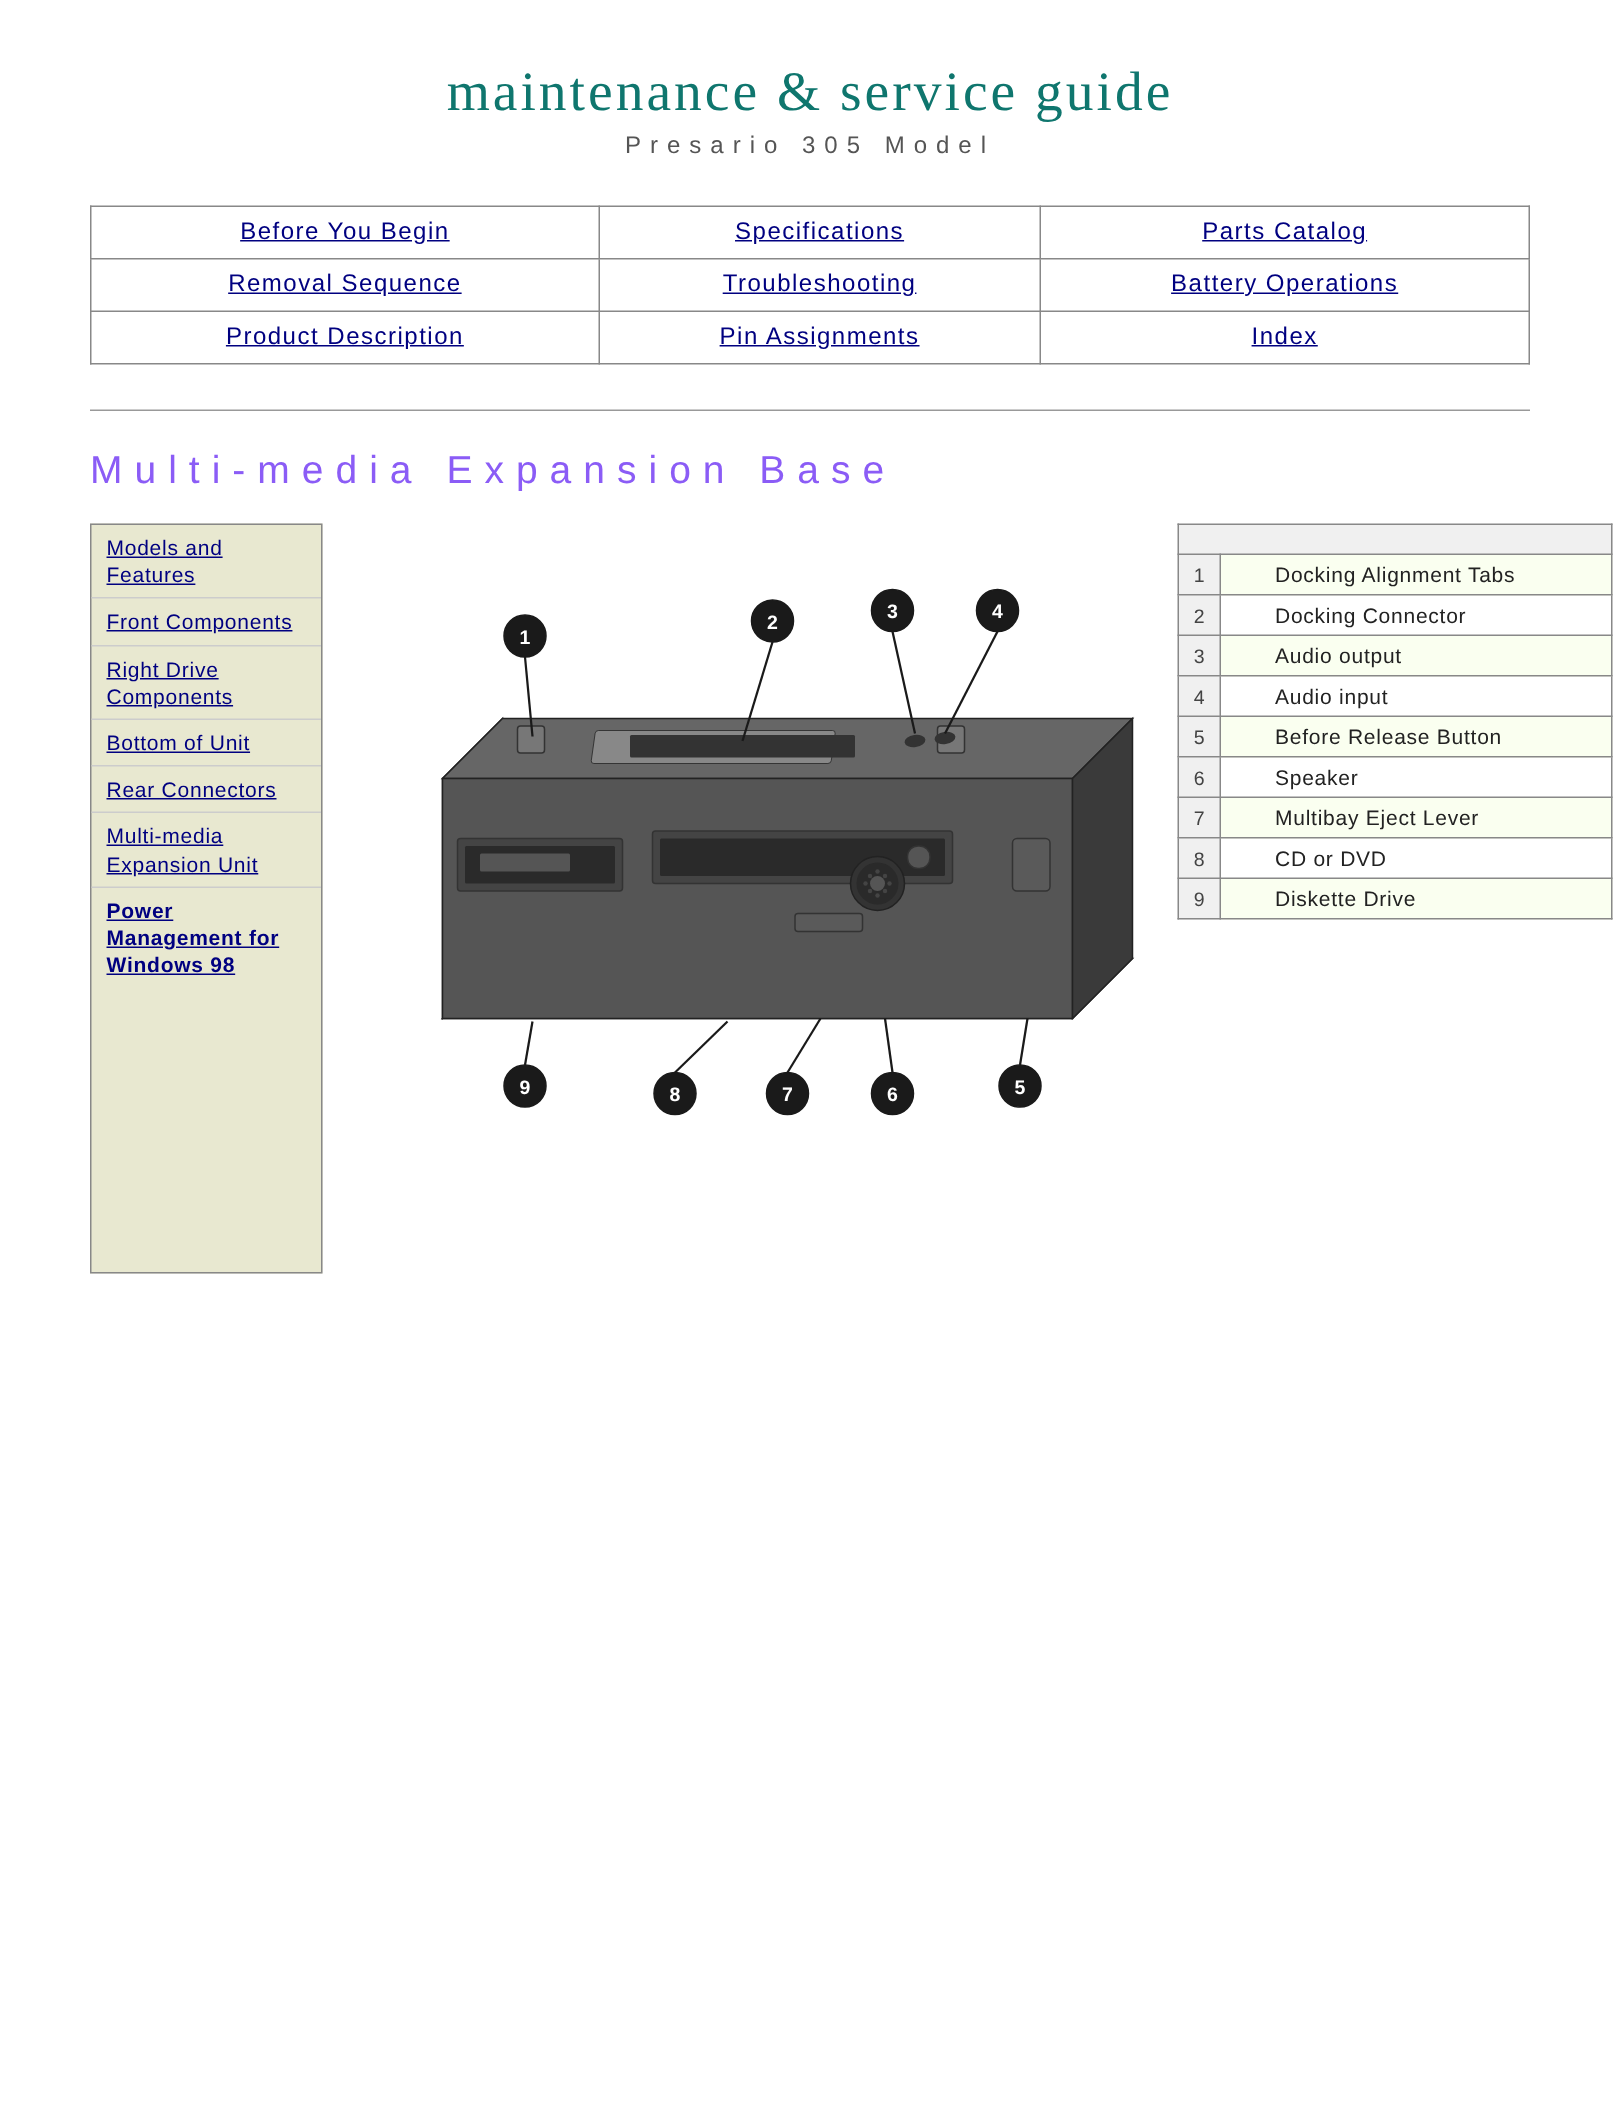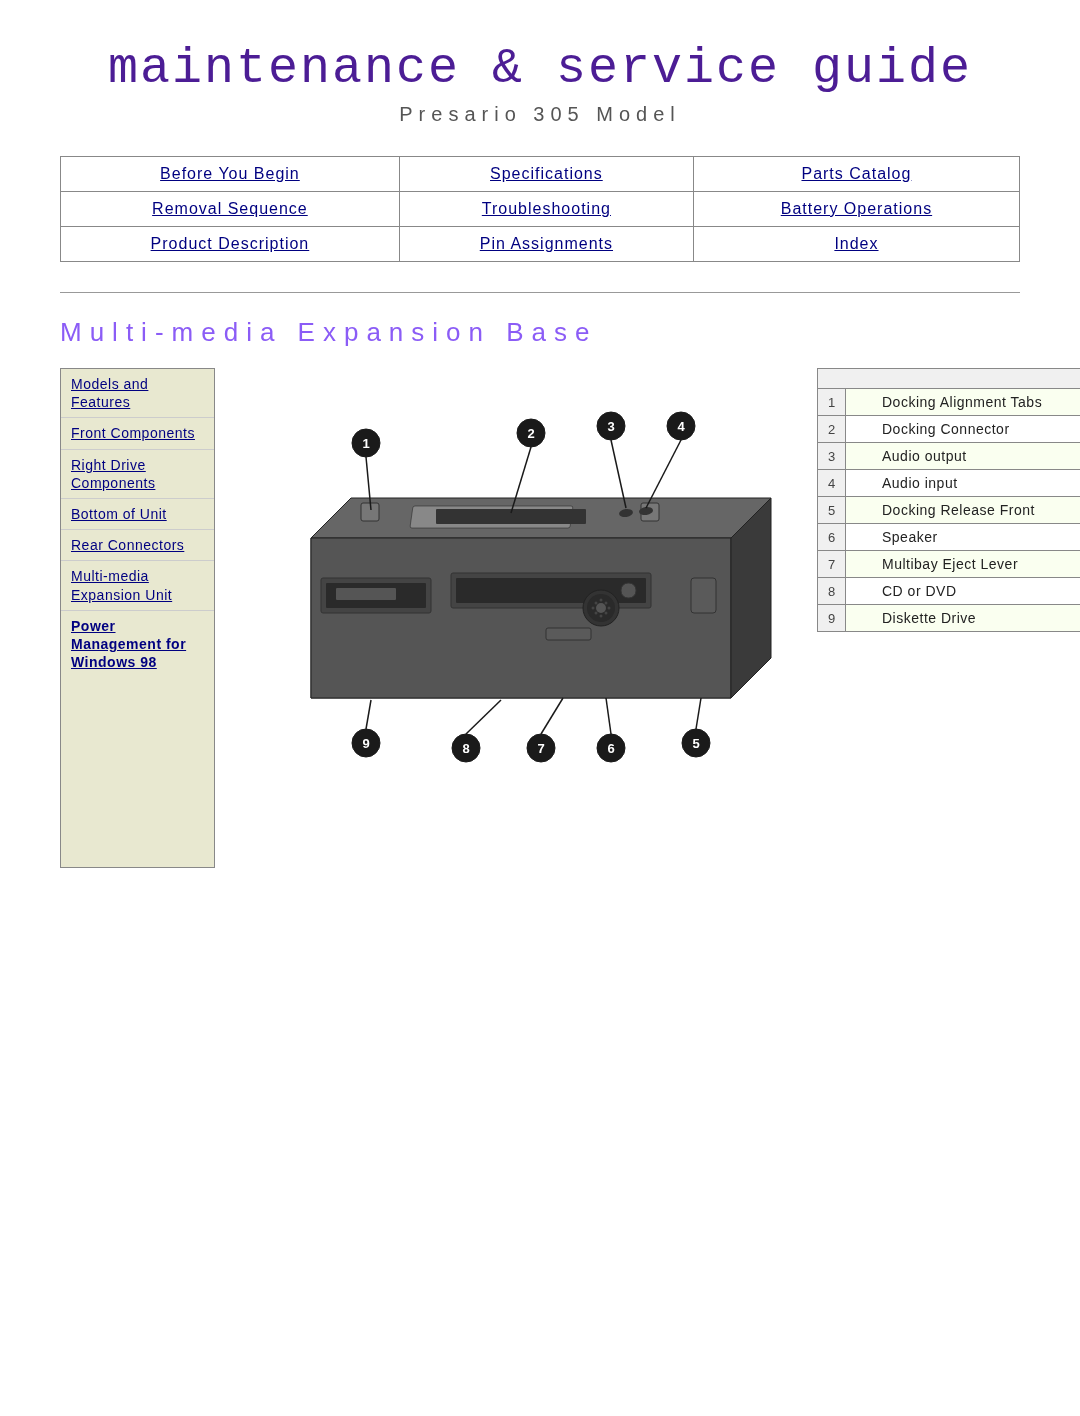--- a/index.html
+++ b/index.html
@@ -11,28 +11,28 @@
       min-height: 1416px;
       padding: 40px 60px;
     }
 
     
     .header {
       text-align: center;
       margin-bottom: 30px;
     }
     .header h1 {
-      font-size: 50px;
+      font-size: 37px;
       font-weight: normal;
-      color: #4c1d95;
+      color: #0f766e;
       letter-spacing: 2px;
-      font-family: Liberation Mono, monospace;
+      font-family: Liberation Serif, serif;
     }
     .header .subtitle {
-      font-size: 20px;
+      font-size: 16px;
       letter-spacing: 6px;
       color: #555;
       margin-top: 6px;
     }
 
     
     .nav-table {
       width: 100%;
       border-collapse: collapse;
       margin-bottom: 30px;
@@ -62,21 +62,21 @@
       font-size: 26px;
       letter-spacing: 8px;
       font-weight: normal;
       color: #8b5cf6;
       margin-bottom: 20px;
     }
 
     
     .main-content {
       display: flex;
-      gap: 16px;
+      gap: 0;
     }
 
     
     .sidebar {
       width: 155px;
       flex-shrink: 0;
       border: 1px solid #888;
       background: #e8e8d0;
     }
     .sidebar a {
@@ -292,21 +292,21 @@
         <tr>
           <td>3</td>
           <td>Audio output</td>
         </tr>
         <tr>
           <td>4</td>
           <td>Audio input</td>
         </tr>
         <tr>
           <td>5</td>
-          <td>Docking Release Front</td>
+          <td>Before Release Button</td>
         </tr>
         <tr>
           <td>6</td>
           <td>Speaker</td>
         </tr>
         <tr>
           <td>7</td>
           <td>Multibay Eject Lever</td>
         </tr>
         <tr>

